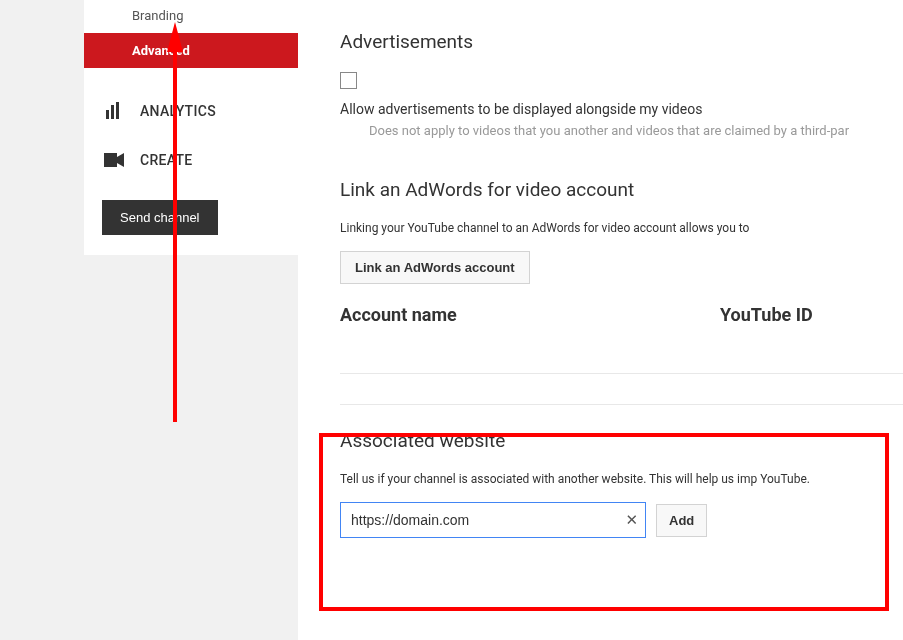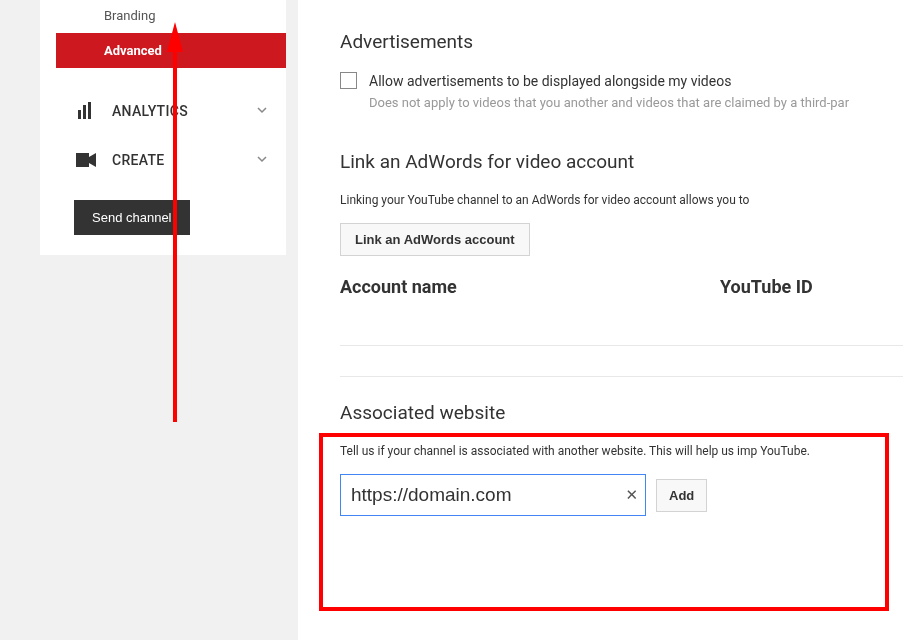--- a/index.html
+++ b/index.html
@@ -13,24 +13,23 @@
     }
     .container { display: flex; height: 640px; }
     .sidebar {
       width: 298px;
       background: #f1f1f1;
       padding: 0;
       flex-shrink: 0;
     }
     .sidebar-panel {
       background: #fff;
-      margin-left: 40px;
+      margin-left: 84px;
       width: 246px;
       padding-bottom: 20px;
-      padding-left: 16px;
     }
     .sidebar-subitem {
       padding: 8px 20px 10px 48px;
       font-size: 13px;
       color: #555;
       cursor: pointer;
     }
     .sidebar-subitem.active {
       background: #cc181e;
       color: #fff;
@@ -61,21 +60,21 @@
       padding: 30px 0 0 42px;
       background: #fff;
       color: #333;
     }
     .section-title {
       font-size: 19px;
       font-weight: 400;
       color: #333;
       margin-bottom: 18px;
     }
-    .checkbox-row { display: flex; align-items: flex-end; gap: 12px; margin-bottom: 6px; }
+    .checkbox-row { display: flex; align-items: flex-start; gap: 12px; margin-bottom: 6px; flex-direction: column; }
     .checkbox {
       width: 17px; height: 17px; border: 1.5px solid #888; margin-top: 1px; flex-shrink: 0; cursor: pointer;
     }
     .checkbox-label { font-size: 14px; color: #333; }
     .hint { font-size: 13px; color: #999; margin-left: 29px; margin-bottom: 40px; }
     .desc { font-size: 12px; color: #333; margin-bottom: 14px; line-height: 1.5; }
     .outline-btn {
       background: #f8f8f8;
       border: 1px solid #d3d3d3;
       padding: 8px 14px;
@@ -99,21 +98,21 @@
     .assoc-section { padding-right: 20px; }
     .input-row { display: flex; align-items: center; gap: 10px; }
     .url-input-wrap {
       position: relative;
       width: 306px;
     }
     .url-input {
       width: 100%;
       border: 1px solid #4285f4;
       padding: 9px 28px 9px 10px;
-      font-size: 19px;
+      font-size: 14px;
       color: #333;
       outline: none;
     }
     .clear-x {
       position: absolute;
       right: 8px;
       top: 50%;
       transform: translateY(-50%);
       cursor: pointer;
       color: #555;

